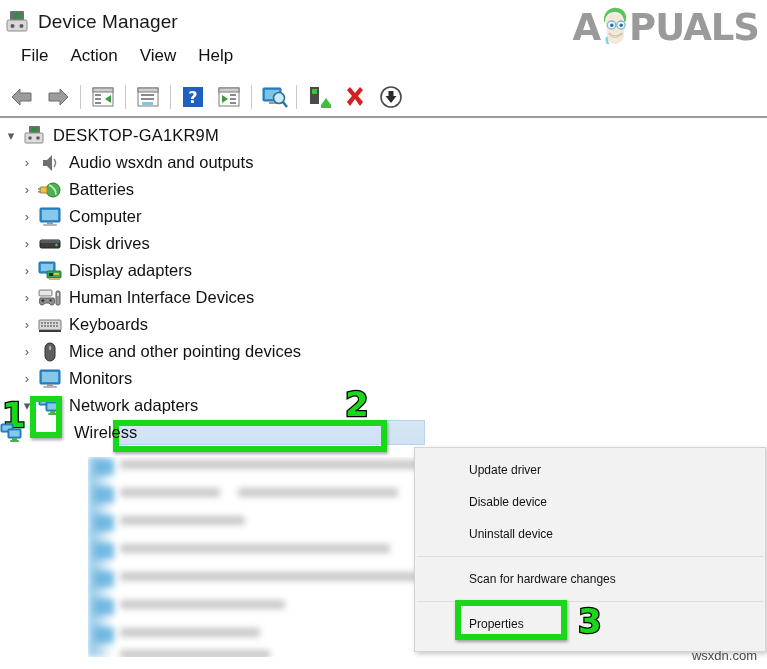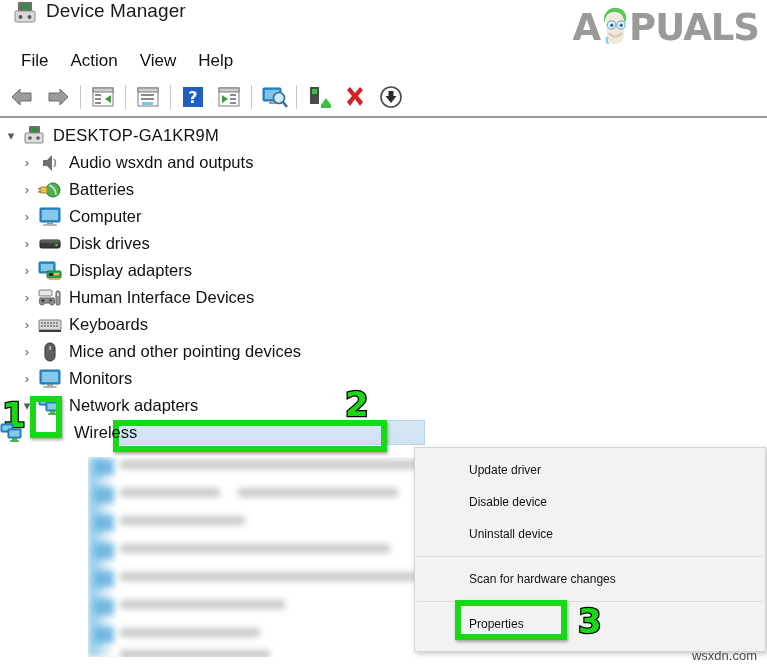--- a/index.html
+++ b/index.html
@@ -13,22 +13,22 @@
   #app {
     position: relative;
     width: 767px; height: 669px;
     background: #ffffff;
   }
 
   
   .titlebar {
     position: absolute; left: 0; top: 0;
     width: 767px; height: 44px;
-    display: flex; align-items: flex-start;
-    padding-left: 12px;
+    display: flex; align-items: center;
+    padding-left: 4px;
     background: #ffffff;
   }
   .title-icon {
     width: 26px; height: 26px;
     margin-right: 8px;
     position: relative;
     flex: none;
   }
   .title-text {
     font-size: 19px;
@@ -54,21 +54,21 @@
   .logo-face {
     position: relative;
     width: 34px; height: 42px;
     margin: 0 -2px 0 -3px;
   }
 
   
   .menubar {
     position: absolute; left: 0; top: 44px;
     width: 767px; height: 34px;
-    display: flex; align-items: center;
+    display: flex; 
     padding-left: 10px;
     background: #ffffff;
   }
   .menu-item {
     font-size: 17px;
     color: #111;
     padding: 2px 11px;
     cursor: default;
   }
 

